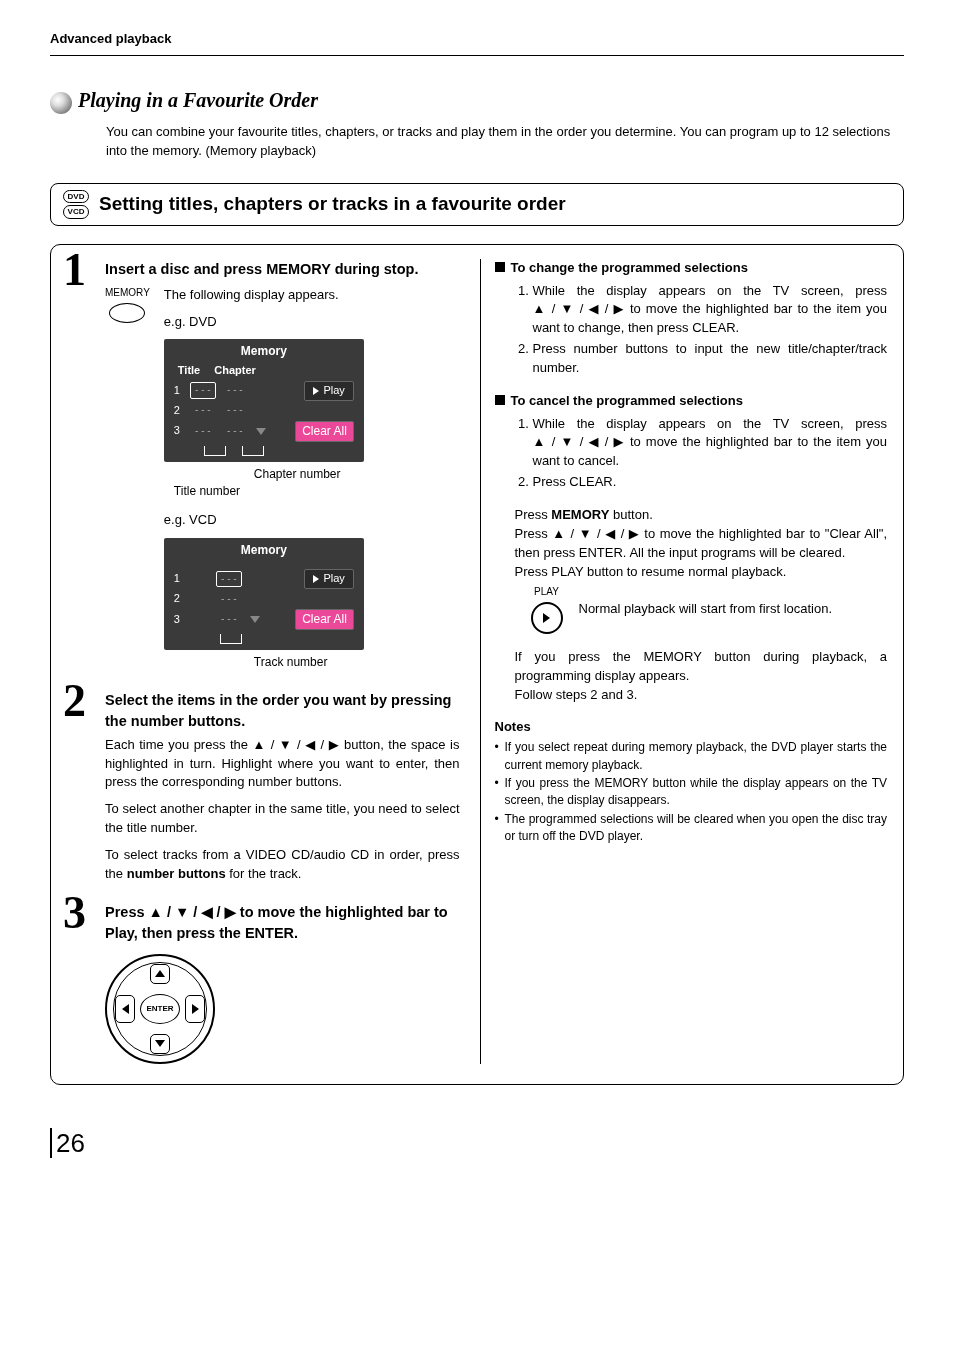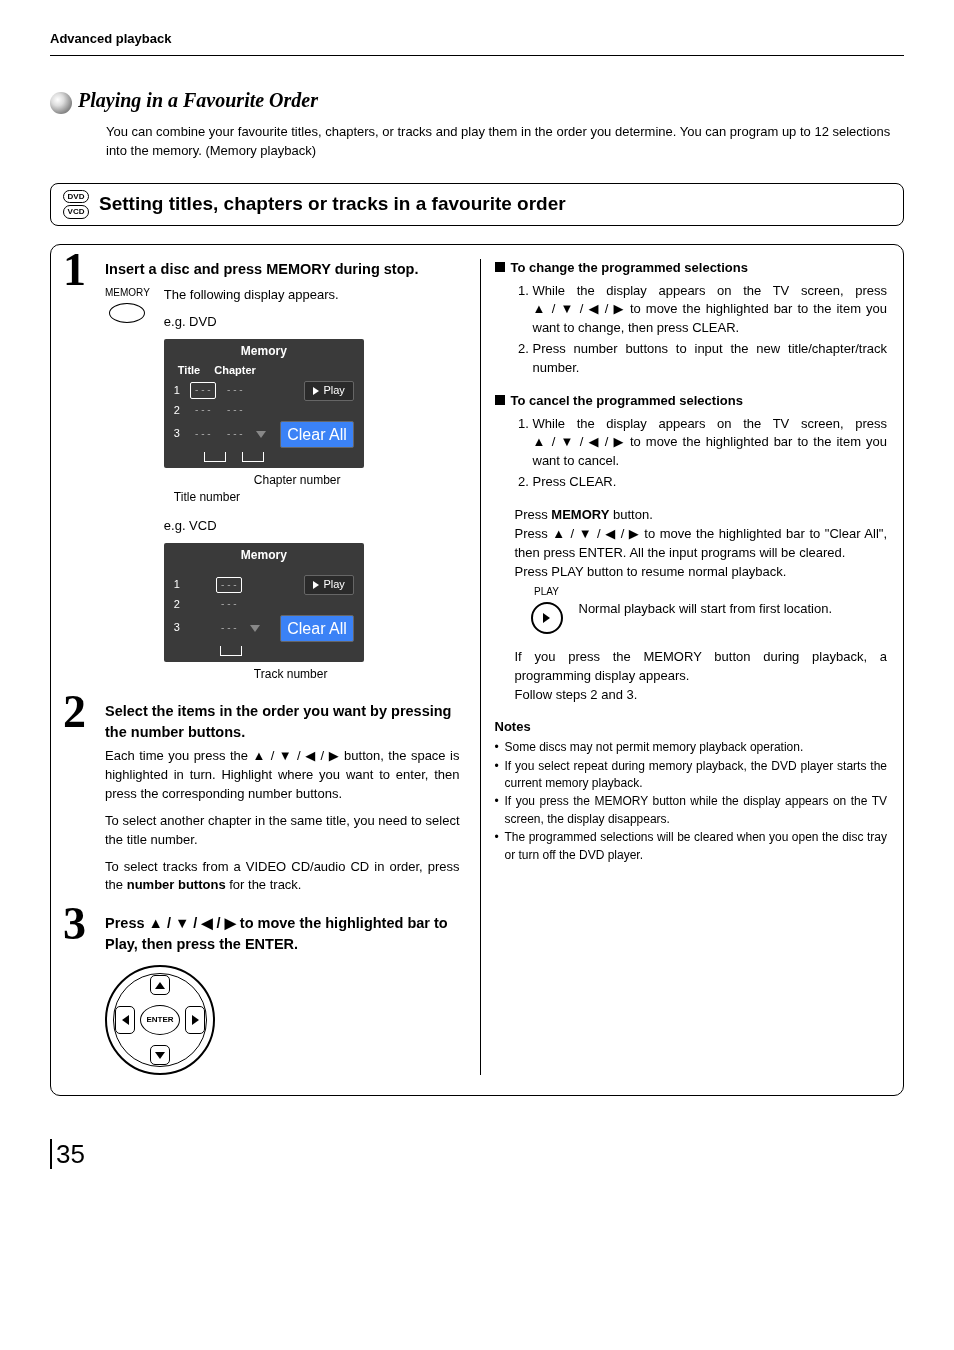--- a/index.html
+++ b/index.html
@@ -95,21 +95,21 @@
   .osd-rows { padding: 0 10px; }
   .osd-row { display: flex; align-items: center; gap: 6px; margin-bottom: 2px; }
   .osd-row .idx { width: 10px; }
   .osd-slot {
     display: inline-block; width: 26px; text-align: center;
     color: #aaa; font-size: 10px;
   }
   .osd-slot.boxed { border: 1px solid #fff; border-radius: 2px; }
   .osd-play { display: inline-flex; align-items: center; gap: 4px; margin-left: auto; }
   .osd-play.boxed { background: #2a2a2a; border: 1px solid #666; padding: 1px 8px; border-radius: 2px; }
-  .osd-clear { margin-left: auto; background: #3b82f6; border: 1px solid #666; padding: 1px 6px; border-radius: 2px; font-size: 16px; }
+  .osd-clear { margin-left: auto; background: #ec4899; border: 1px solid #666; padding: 1px 6px; border-radius: 2px; font-size: 12px; }
   .osd-tri-r {
     width: 0; height: 0;
     border-left: 6px solid #fff; border-top: 4px solid transparent; border-bottom: 4px solid transparent;
     display: inline-block;
   }
   .osd-arrow-down {
     width: 0; height: 0; border-left: 5px solid transparent; border-right: 5px solid transparent;
     border-top: 7px solid #888; display: inline-block; margin-left: 2px;
   }
   .osd-bottom { padding: 2px 40px 0; display: flex; gap: 16px; }
@@ -367,24 +367,23 @@
       </div>
     </div>
 
     <div class="sub-body">
       <p>If you press the MEMORY button during playback, a programming display appears.</p>
       <p>Follow steps 2 and 3.</p>
     </div>
 
     <div class="notes-head">Notes</div>
     <ul class="notes">
-      <li>Some discs may not permit memory playback operation.</li>
       <li>If you select repeat during memory playback, the DVD player starts the current memory playback.</li>
       <li>If you press the MEMORY button while the display appears on the TV screen, the display disappears.</li>
       <li>The programmed selections will be cleared when you open the disc tray or turn off the DVD player.</li>
     </ul>
 
   </div>
 </div>
 
 <div class="page-number">
-  <span class="bar">35</span>
+  <span class="bar">26</span>
 </div>
 
 </body></html>

